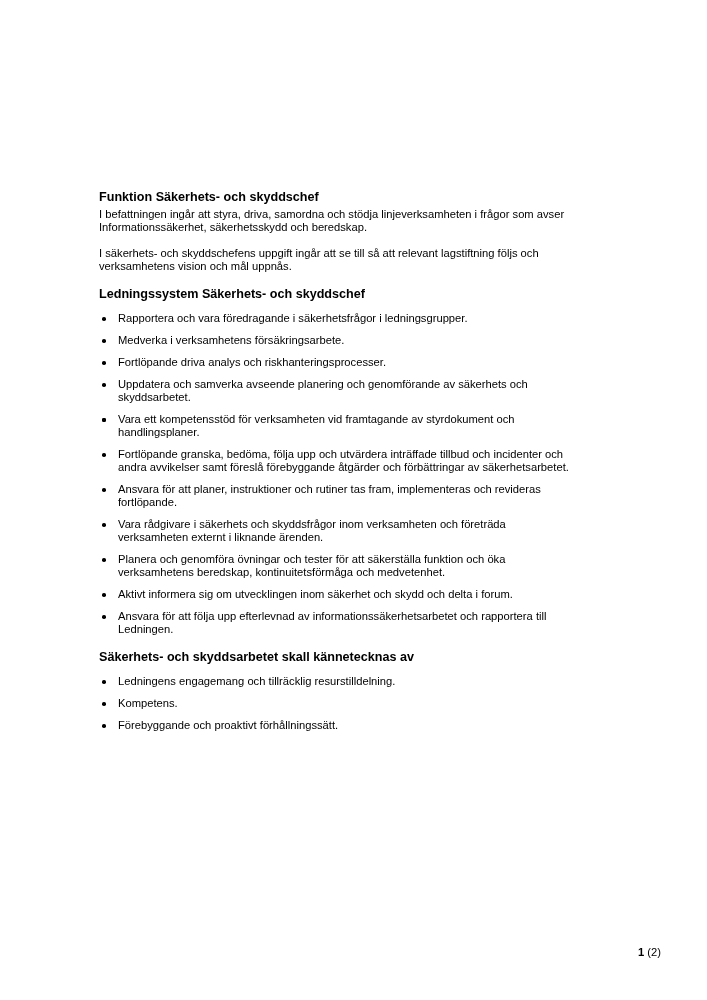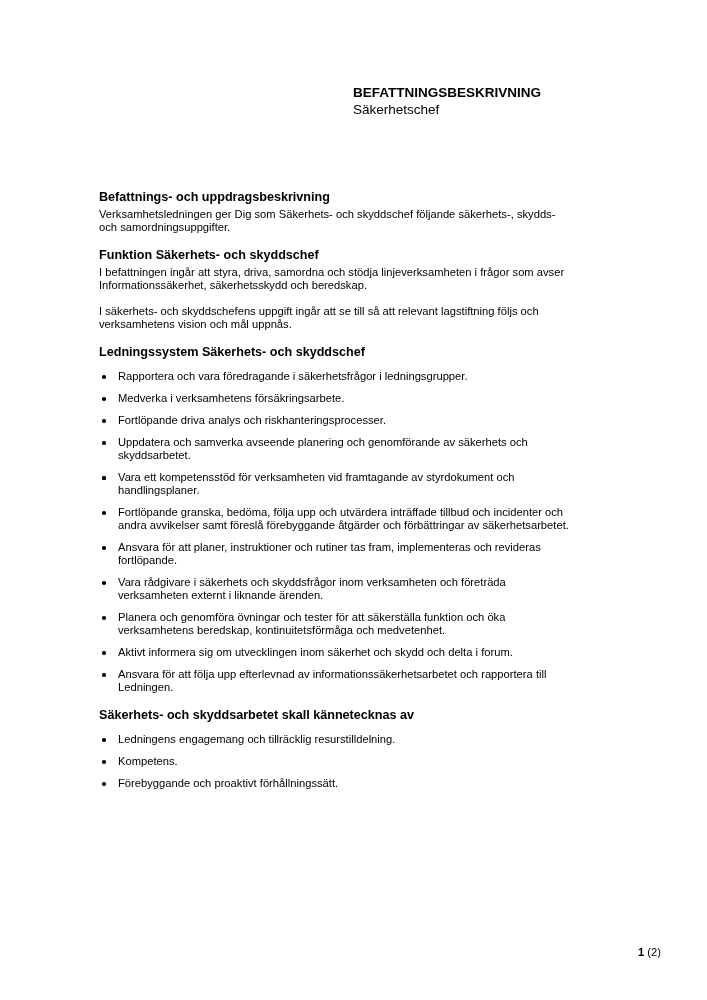--- a/index.html
+++ b/index.html
@@ -49,32 +49,23 @@
     text-align: right;
     font-size: 11.2px; line-height: 13px;
   }
   .page-footer .pn { font-weight: bold; }
 </style>
 </head>
 <body>
 
 <div class="page">
 
-  <header class="doc-header">
-    <div class="doc-title">BEFATTNINGSBESKRIVNING</div>
-    <div class="doc-subtitle">Säkerhetschef</div>
-  </header>
 
   <main class="content">
 
-    <section>
-      <h2>Befattnings- och uppdragsbeskrivning</h2>
-      <p>Verksamhetsledningen ger Dig som Säkerhets- och skyddschef följande säkerhets-, skydds-
-och samordningsuppgifter.</p>
-    </section>
 
     <section>
       <h2>Funktion Säkerhets- och skyddschef</h2>
       <p>I befattningen ingår att styra, driva, samordna och stödja linjeverksamheten i frågor som avser
 Informationssäkerhet, säkerhetsskydd och beredskap.</p>
       <p>I säkerhets- och skyddschefens uppgift ingår att se till så att relevant lagstiftning följs och
 verksamhetens vision och mål uppnås.</p>
     </section>
 
     <section>

